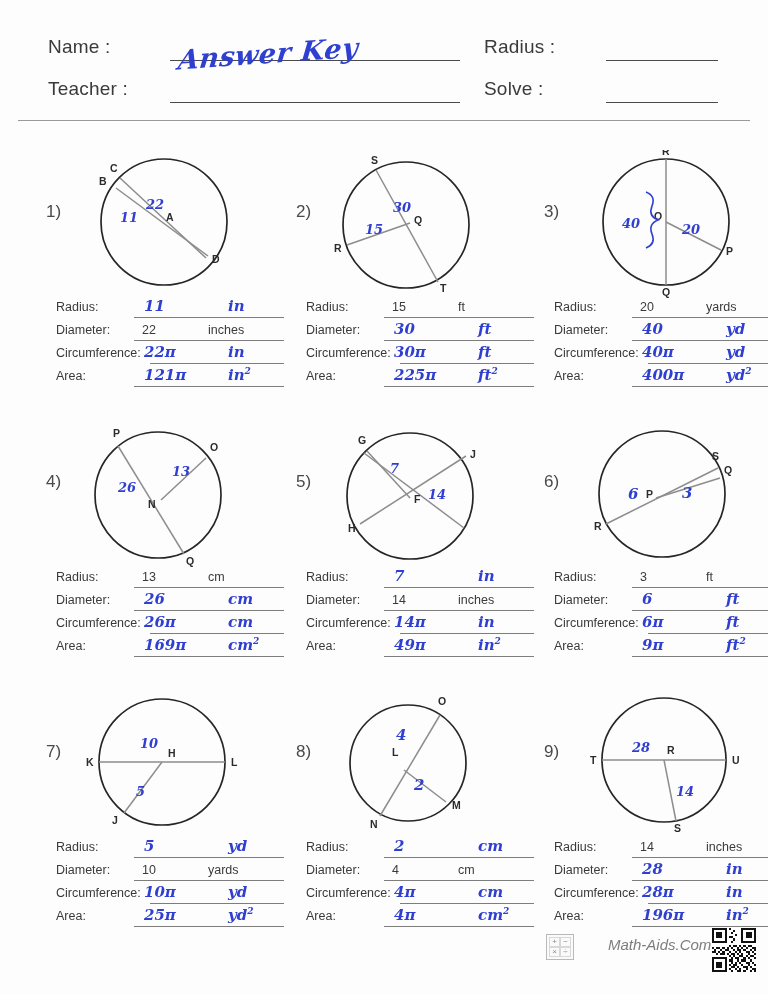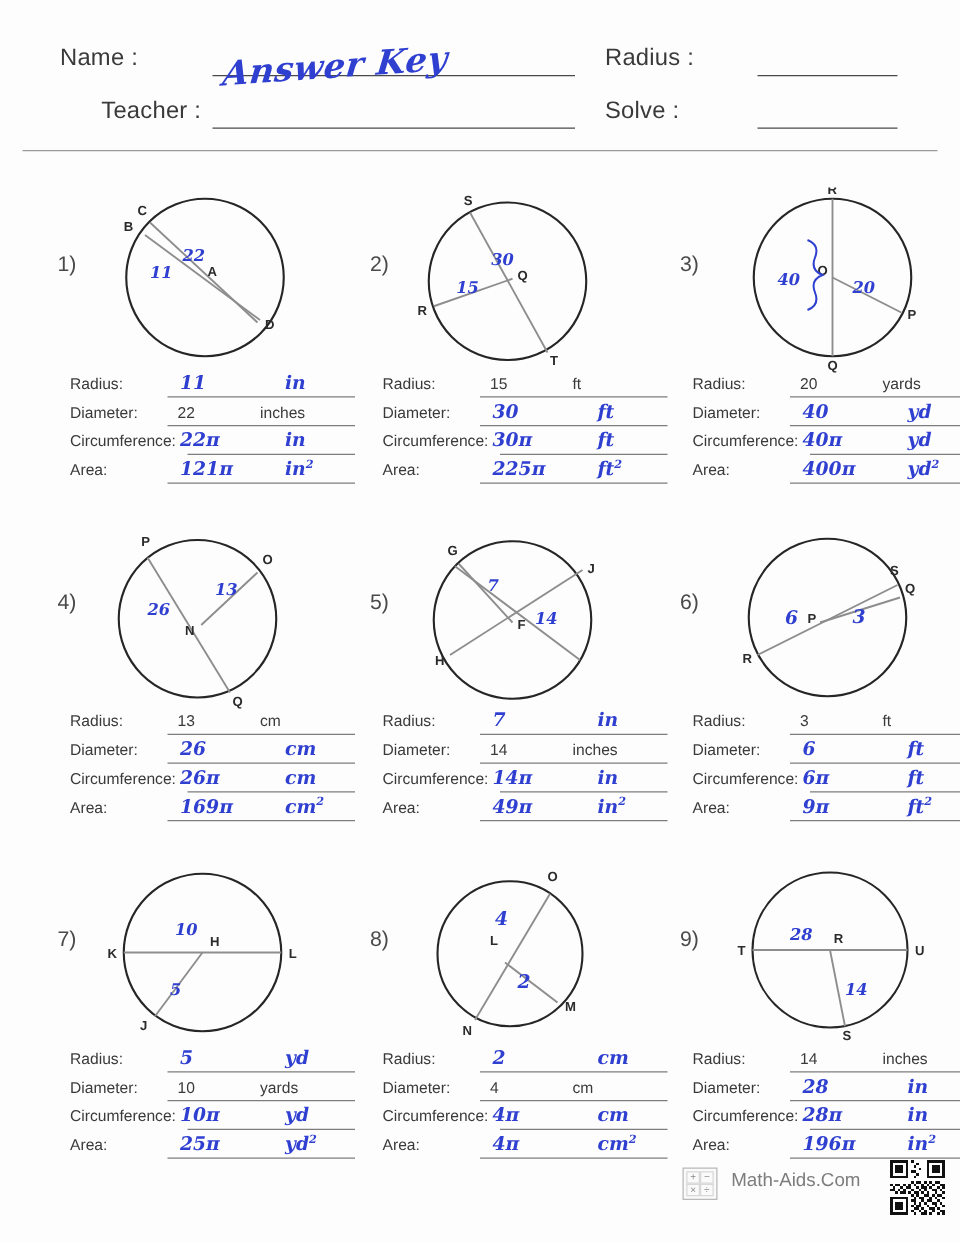--- a/index.html
+++ b/index.html
@@ -213,45 +213,46 @@
     text-align: center;
   }
   .logo-grid span {
     display: flex;
     align-items: center;
     justify-content: center;
     border: .5px solid #d8d8d8;
   }
   .brand {
     position: absolute;
-    left: 585px;
+    left: 608px;
     top: 8px;
     font-size: 15px;
     color: #7d7d7d;
     white-space: nowrap;
+    font-style: italic;
   }
   .qr {
     position: absolute;
     left: 712px;
     top: 0px;
     width: 44px;
     height: 44px;
   }
 </style>
 </head>
 <body>
 
 <div class="page">
 
   <div class="header">
     <div class="hdr-label" style="left:48px; top:18px;">Name :</div>
     <div class="hdr-rule" style="left:170px; top:42px; width:290px;"></div>
     <div class="hw" id="name-answer">Answer Key</div>
 
-    <div class="hdr-label" style="left:48px; top:60px;margin-left:33px;">Teacher :</div>
+    <div class="hdr-label" style="left:48px; top:60px;">Teacher :</div>
     <div class="hdr-rule" style="left:170px; top:84px; width:290px;"></div>
     <div class="hw" style="left:180px; top:60px; font-size:20px; position:absolute;"></div>
 
     <div class="hdr-label" style="left:484px; top:18px;">Radius :</div>
     <div class="hdr-rule" style="left:606px; top:42px; width:112px;"></div>
     <div class="hw" style="left:614px; top:18px; font-size:20px; position:absolute;"></div>
 
     <div class="hdr-label" style="left:484px; top:60px;">Solve :</div>
     <div class="hdr-rule" style="left:606px; top:84px; width:112px;"></div>
     <div class="hw" style="left:614px; top:60px; font-size:20px; position:absolute;"></div>

